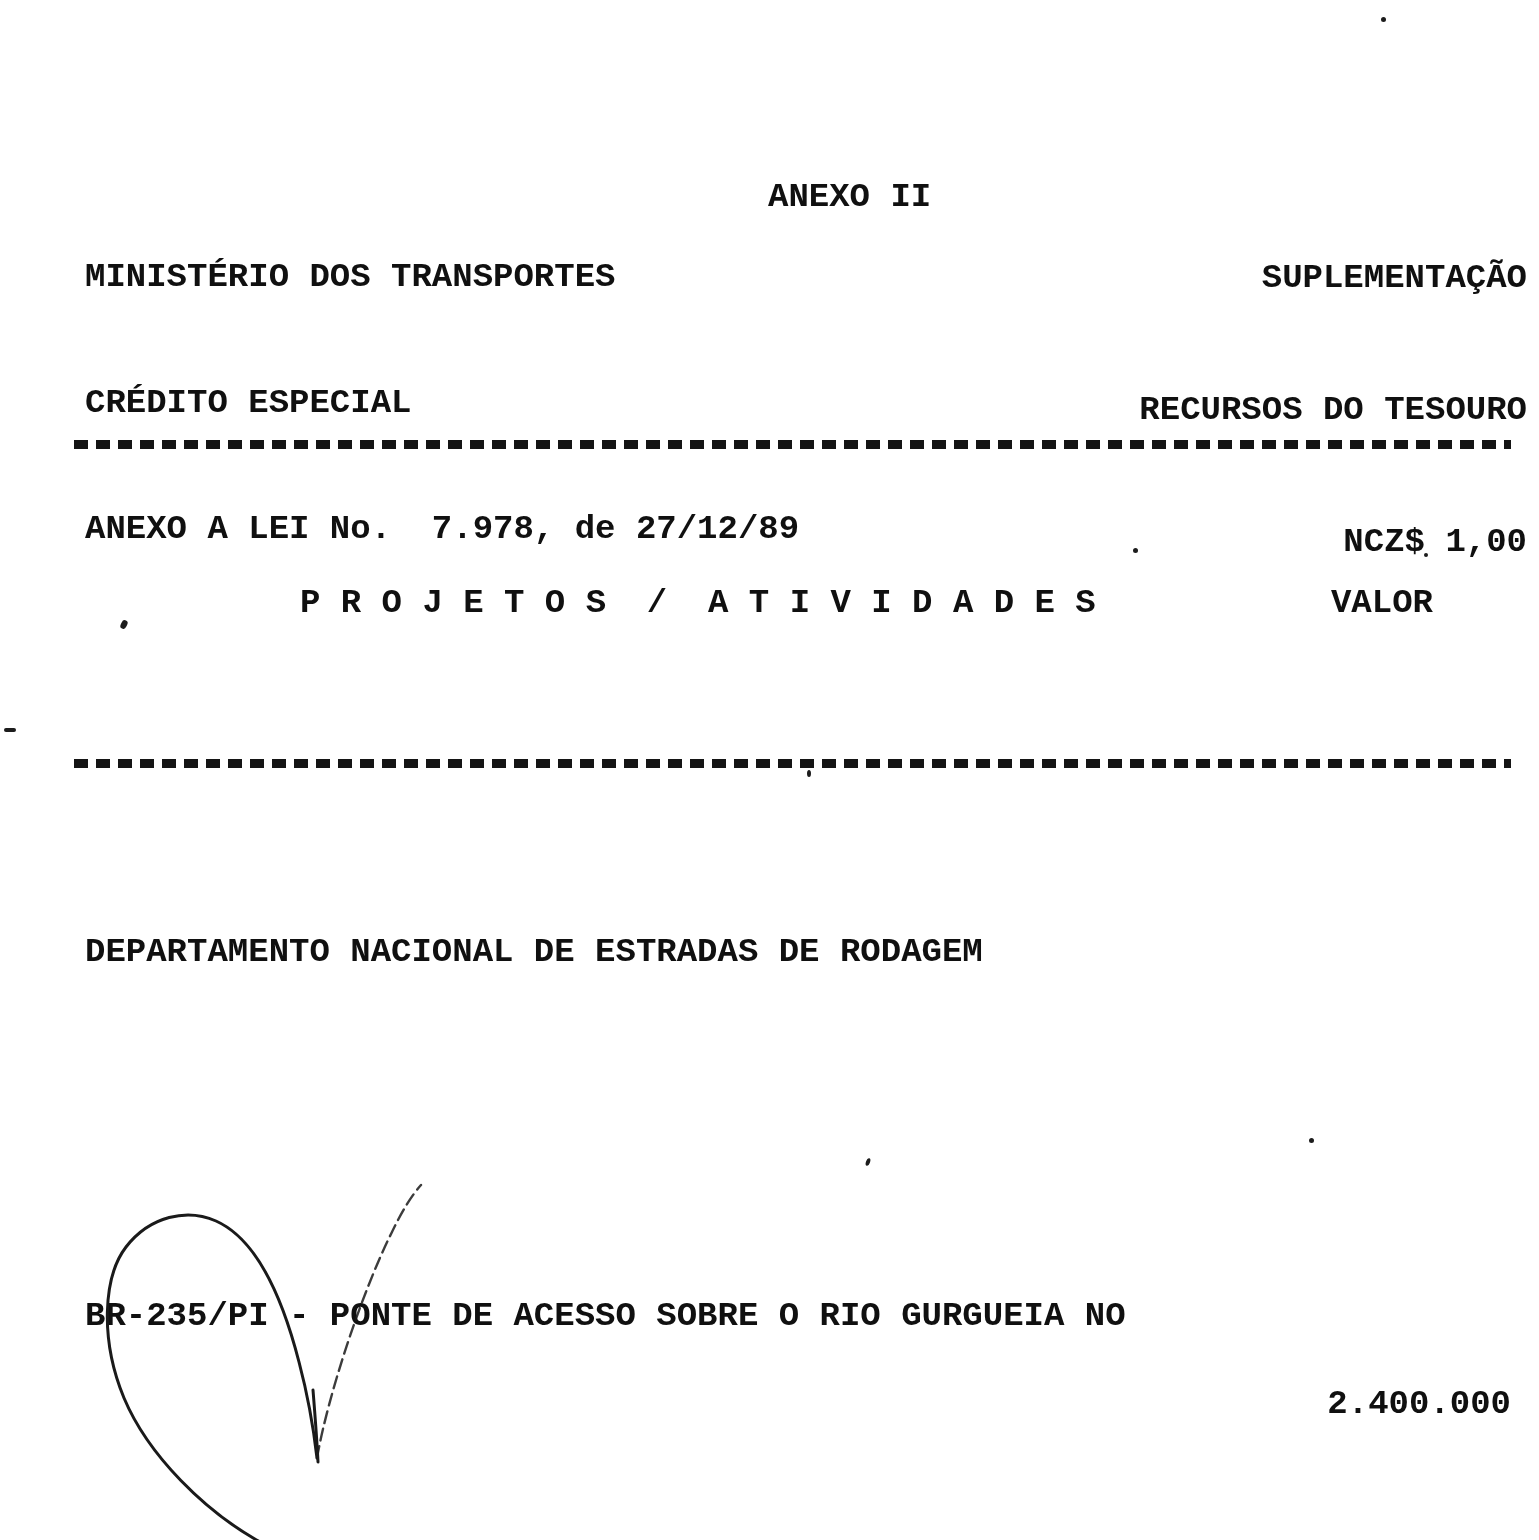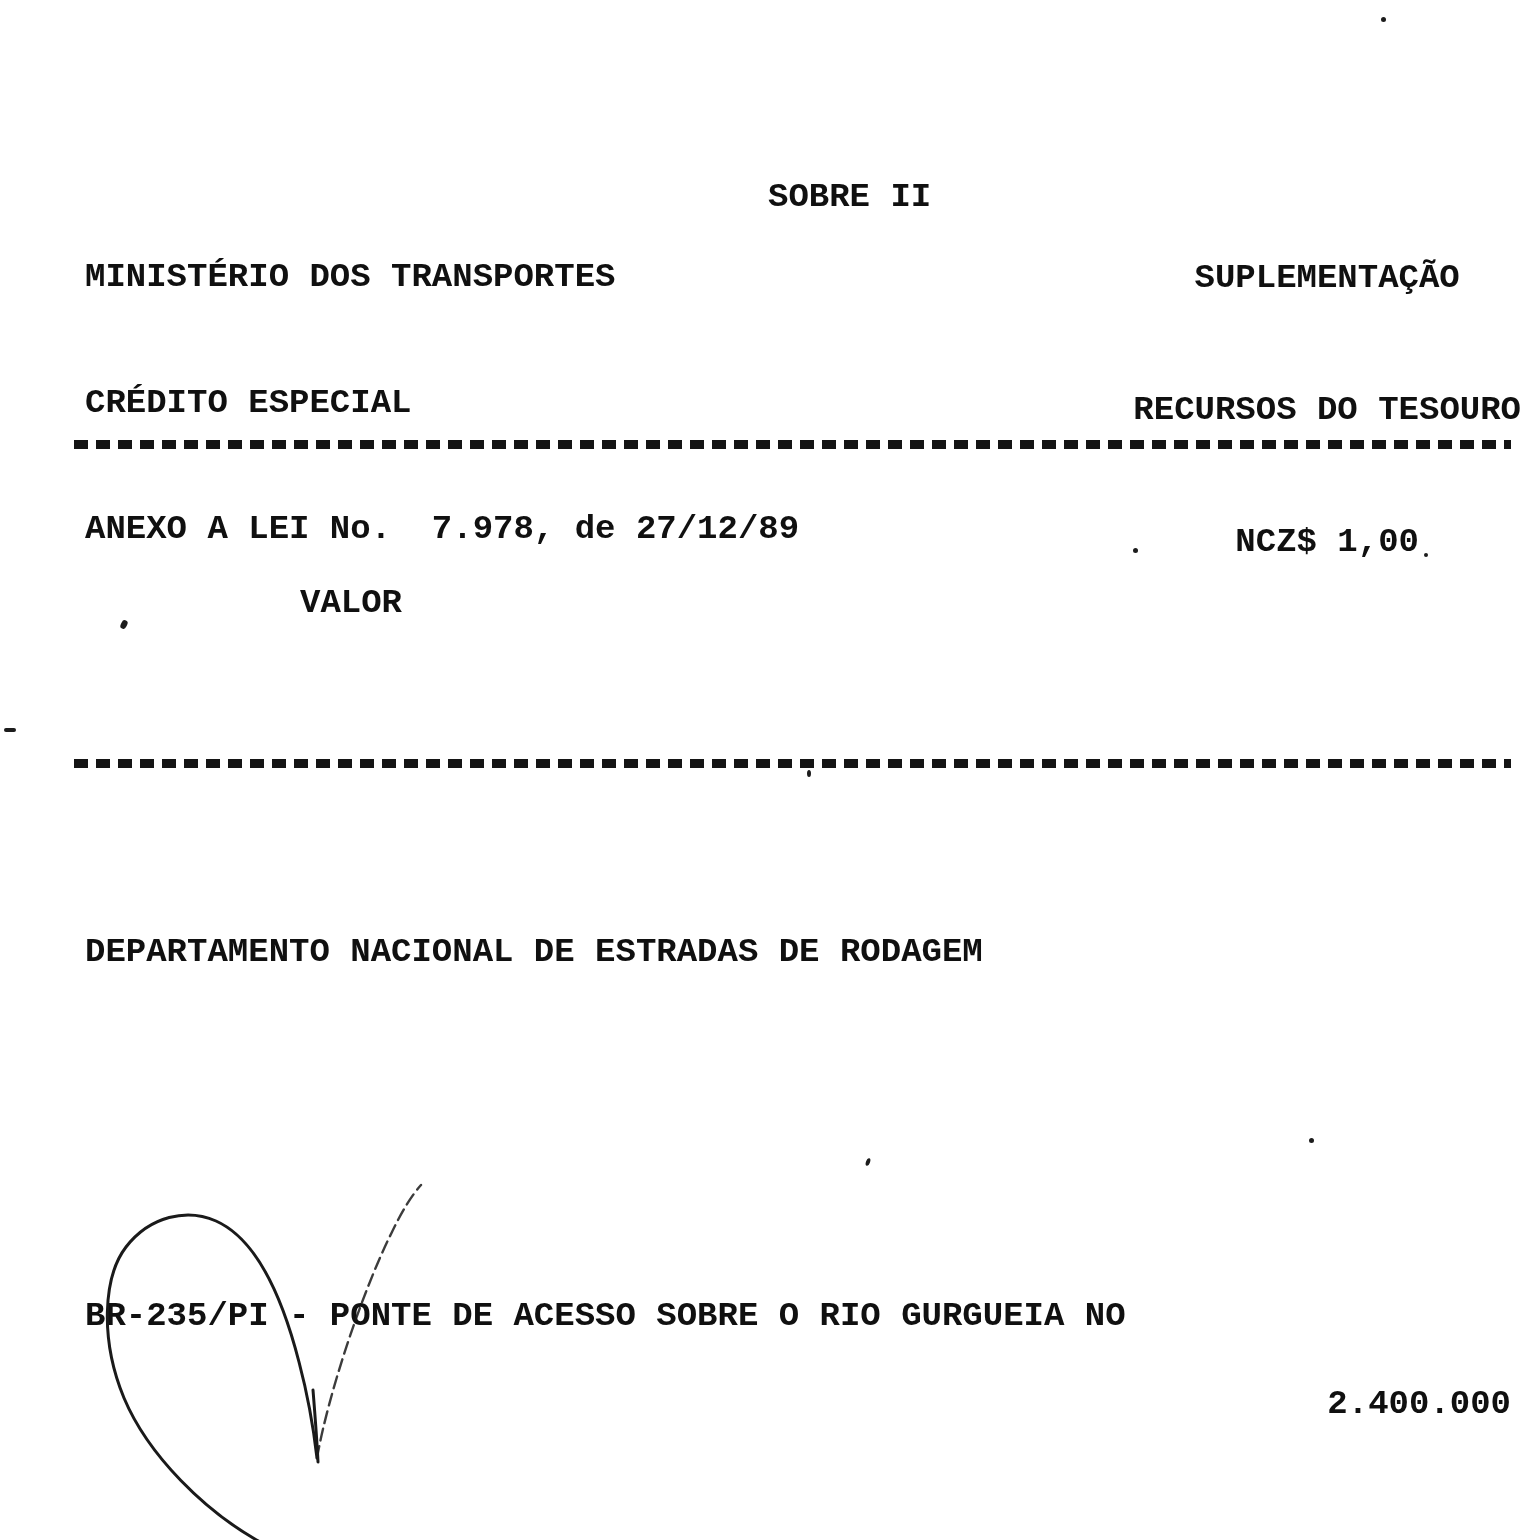--- a/index.html
+++ b/index.html
@@ -11,21 +11,21 @@
     color:#101010;
     font-family:"Liberation Mono","DejaVu Sans Mono",monospace;
     font-weight:700;
     font-size:34px;
     overflow:hidden;
     white-space:pre;
   }
   .header { position:relative; height:212px; }
   .h-left  { position:absolute; left:85px;  top:58px; line-height:42px; }
   .h-center{ position:absolute; left:768px; top:64px; }
-  .h-right { position:absolute; right:18px; top:54px; text-align:center; line-height:44px; }
+  .h-right { position:absolute; right:12px; top:54px; text-align:right; line-height:44px; }
 
   .dashline {
     height:9px;
     margin:0 28px 0 74px;
     background:repeating-linear-gradient(90deg,#141414 0 14px,transparent 14px 22px);
   }
   .thead { display:flex; justify-content:space-between; padding:18px 106px 20px 300px; line-height:44px; }
   .dept  { padding-left:85px; margin-top:48px; line-height:44px; }
   .rows  { margin-top:42px; }
   .row   { display:flex; justify-content:space-between; padding:0 28px 0 85px; margin-bottom:32px; line-height:44px; }
@@ -39,31 +39,32 @@
 <body>
 
 <div class="doc">
 
   <div class="header">
     <div class="h-left">
       <div>MINISTÉRIO DOS TRANSPORTES</div>
       <div>CRÉDITO ESPECIAL</div>
       <div>ANEXO A LEI No.  7.978, de 27/12/89</div>
     </div>
-    <div class="h-center">SOBRE II</div>
+    <div class="h-center">ANEXO II</div>
     <div class="h-right">
       <div>SUPLEMENTAÇÃO</div>
       <div>RECURSOS DO TESOURO</div>
       <div>NCZ$ 1,00</div>
     </div>
   </div>
 
   <div class="dashline"></div>
 
   <div class="thead">
+    <div>P R O J E T O S  /  A T I V I D A D E S</div>
     <div>VALOR</div>
   </div>
 
   <div class="dashline"></div>
 
   <div class="dept">DEPARTAMENTO NACIONAL DE ESTRADAS DE RODAGEM</div>
 
   <div class="rows" id="rows">
   <div class="row">
     <div class="desc">

